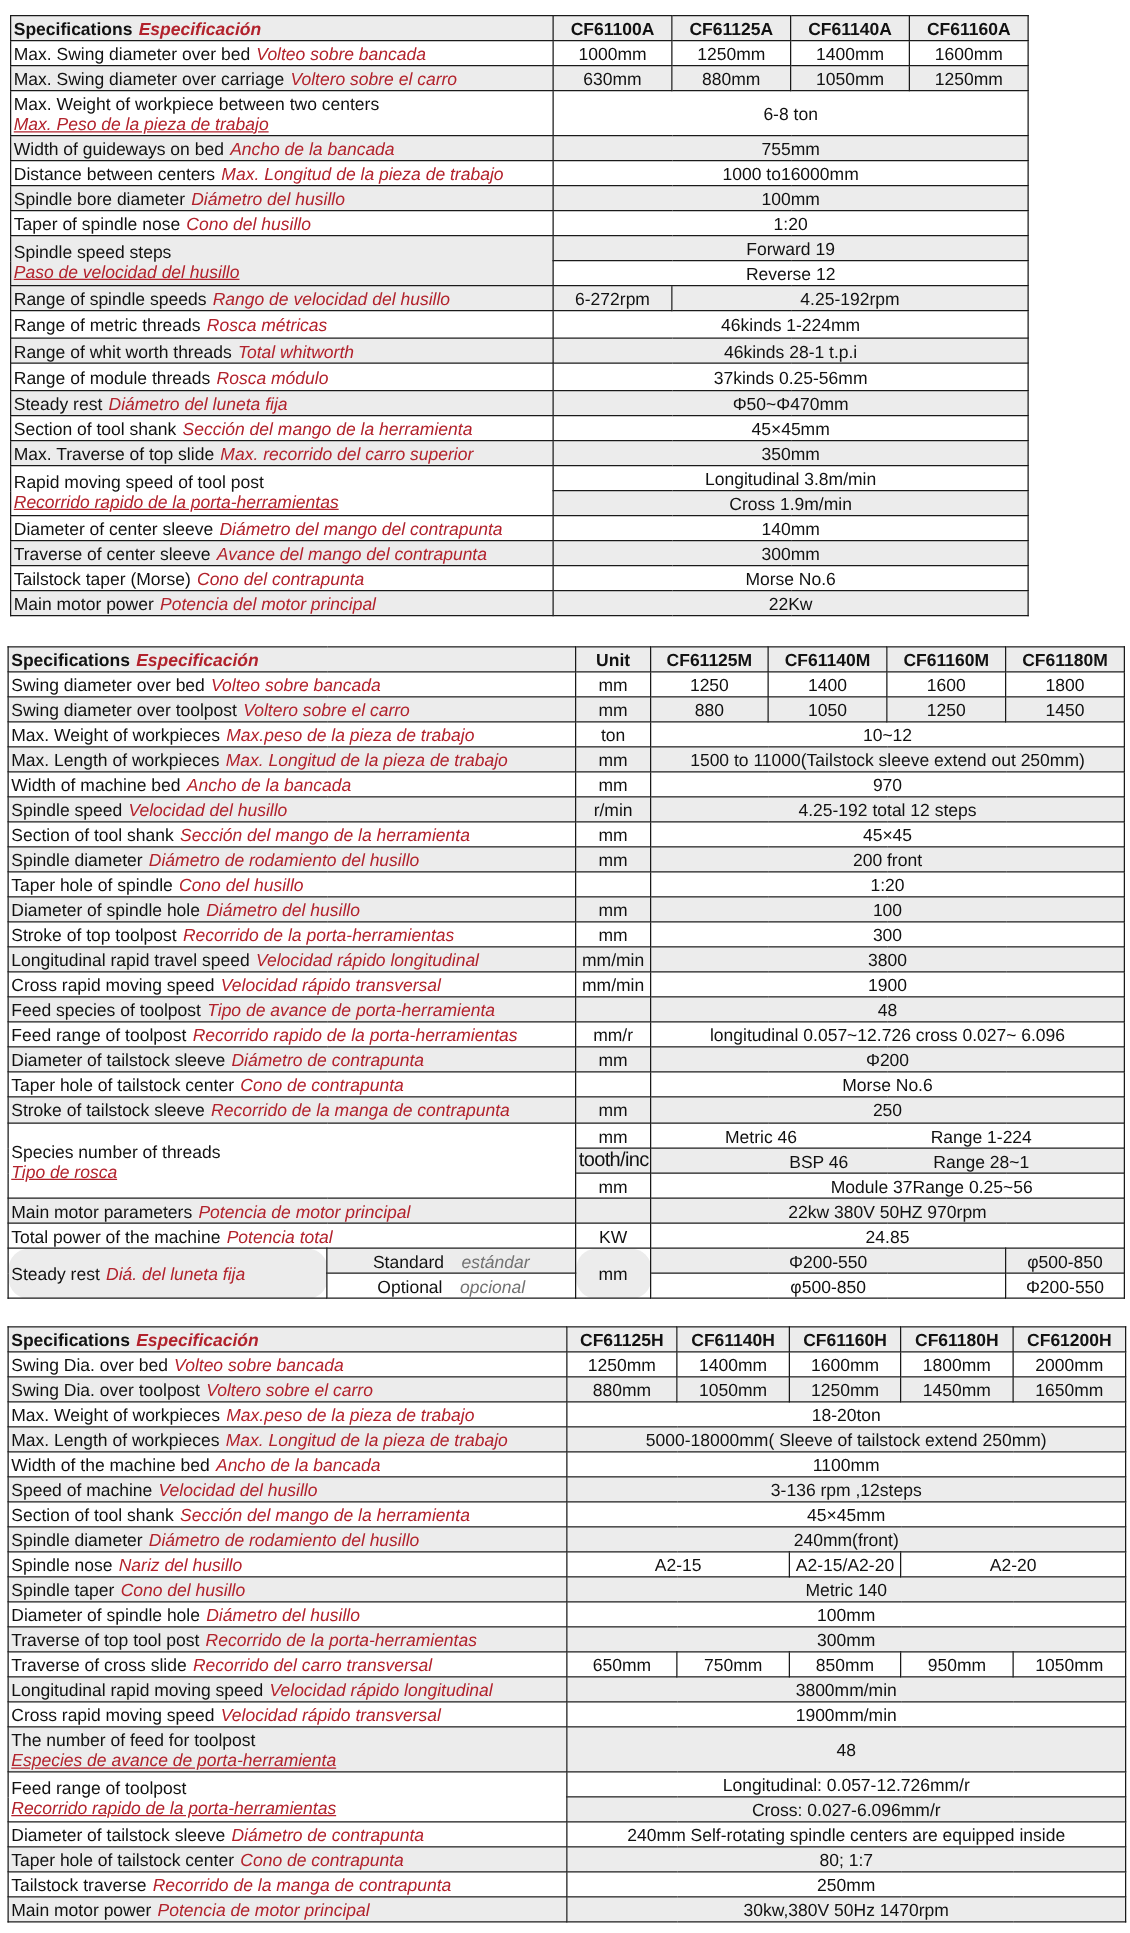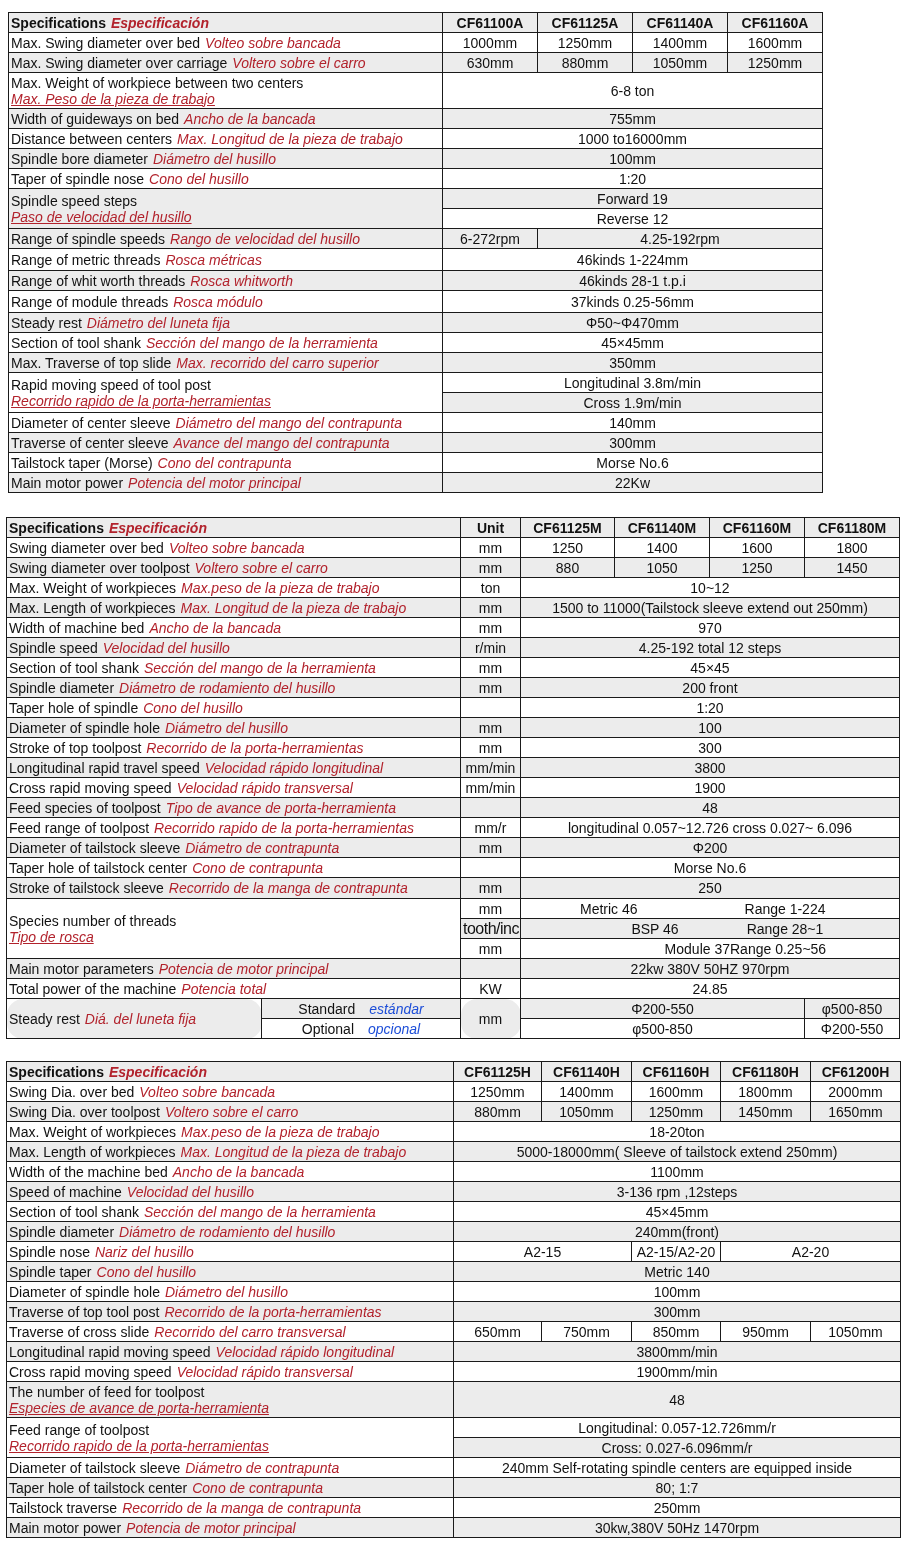--- a/index.html
+++ b/index.html
@@ -11,21 +11,21 @@
   table.spec tr.g td{background:#ececec;}
   table.spec tr.w td{background:#fff;}
   table.spec td.gc{background:#ececec !important;border-radius:16px;}
   table.spec td.wc{background:#fff !important;}
   .es{color:#b2222c;font-style:italic;margin-left:5px;}
   .es.br{display:block;margin-left:0;text-decoration:underline;}
   .hd{font-weight:bold;}
   .hd .es{font-weight:bold;}
   .small{font-size:16px;letter-spacing:-0.5px;margin-left:28px;}
   .sub{display:inline-block;}
-  .sub-es{color:#1d4ed8;font-style:italic;margin-left:14px;}
+  .sub-es{color:#737373;font-style:italic;margin-left:14px;}
   #t1{left:8px;top:12px;width:814px;}
   #t2{left:6px;top:517px;width:894px;}
   #t3{left:6px;top:1061px;width:894px;}
 </style>
 </head>
 <body>
 
 <table class="spec" id="t1">
   <colgroup>
       <col style="width:434px">
@@ -86,21 +86,21 @@
   <tr class="g">
     <td class="lbl"><span>Range of spindle speeds</span><span class="es">Rango de velocidad del husillo</span></td>
     <td class="v">6-272rpm</td>
     <td class="v" colspan="3">4.25-192rpm</td>
   </tr>
   <tr class="w">
     <td class="lbl" style="height:21px"><span>Range of metric threads</span><span class="es">Rosca métricas</span></td>
     <td class="v" colspan="4">46kinds 1-224mm</td>
   </tr>
   <tr class="g">
-    <td class="lbl"><span>Range of whit worth threads</span><span class="es">Rosca whitworth</span></td>
+    <td class="lbl"><span>Range of whit worth threads</span><span class="es">Total whitworth</span></td>
     <td class="v" colspan="4">46kinds 28-1 t.p.i</td>
   </tr>
   <tr class="w">
     <td class="lbl" style="height:21px"><span>Range of module threads</span><span class="es">Rosca módulo</span></td>
     <td class="v" colspan="4">37kinds 0.25-56mm</td>
   </tr>
   <tr class="g">
     <td class="lbl"><span>Steady rest</span><span class="es">Diámetro del luneta fija</span></td>
     <td class="v" colspan="4">Φ50~Φ470mm</td>
   </tr>

